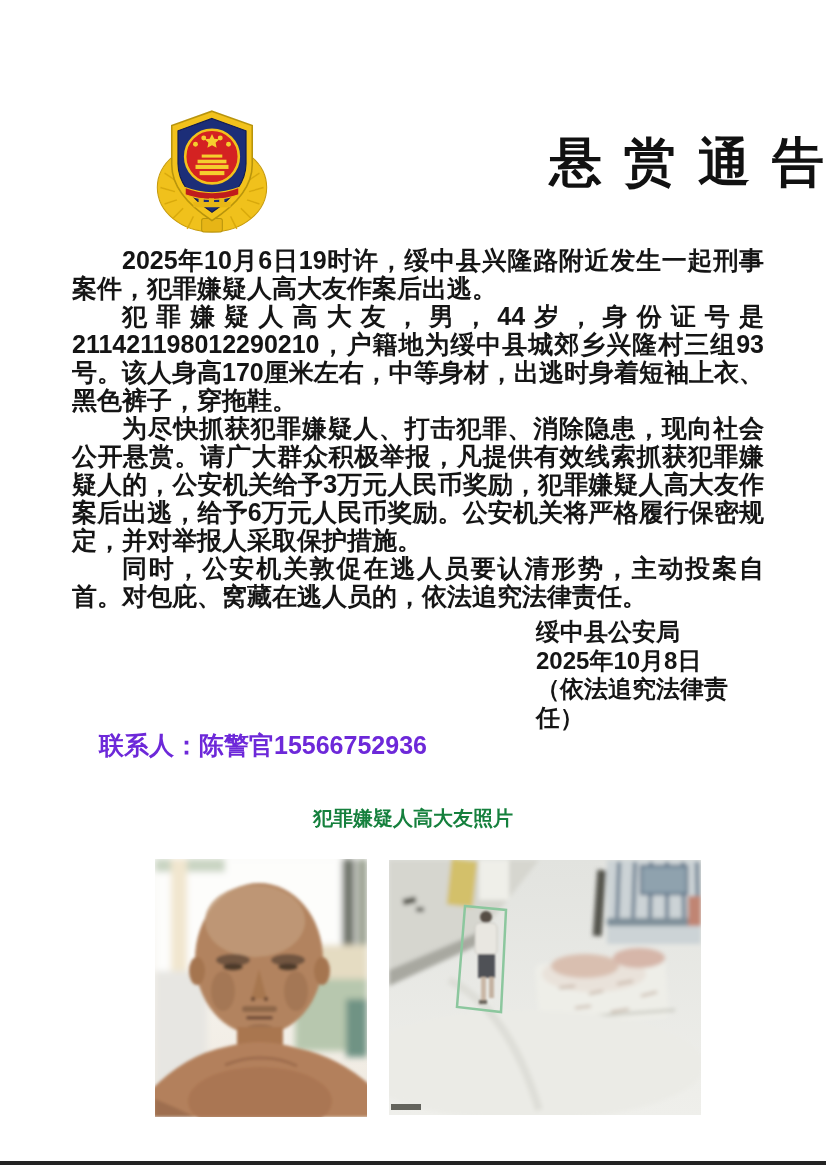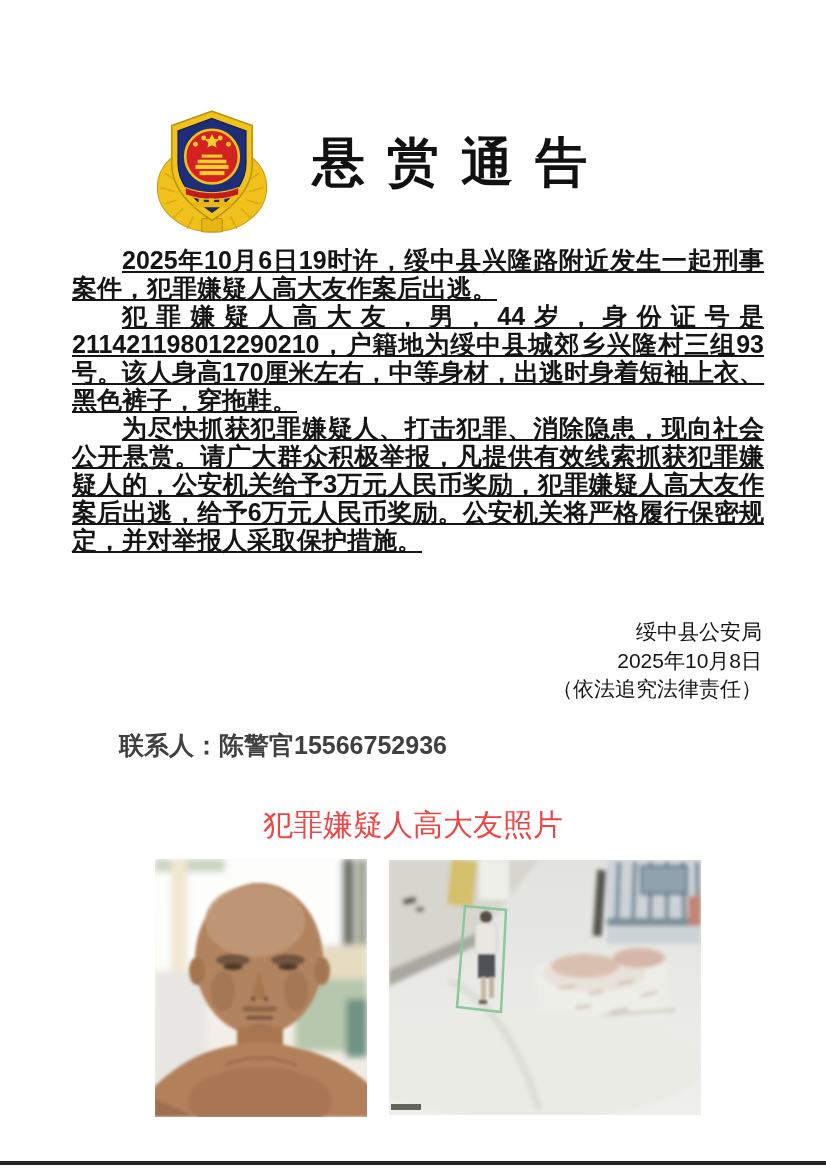--- a/index.html
+++ b/index.html
@@ -2,42 +2,42 @@
 <html><head>
 <meta charset="utf-8">
 <style>
   html,body{margin:0;padding:0;background:#ffffff;}
   .page{
     position:relative;width:826px;height:1169px;background:#ffffff;overflow:hidden;
     font-family:"Liberation Sans","DejaVu Sans",sans-serif;color:#1a1a1a;
   }
   .badge{position:absolute;left:156px;top:105px;width:112px;height:130px;}
   .title{
-    position:absolute;left:0;top:128px;width:826px;text-align:center;
+    position:absolute;left:0;top:128px;width:826px;text-align:right;
     padding-left:76px;box-sizing:border-box;
     font-family:"DejaVu Serif","Liberation Serif",serif;
     font-size:52px;font-weight:700;letter-spacing:2px;color:#111;white-space:nowrap;
   }
   .body-text{
     position:absolute;left:72px;top:246px;width:692px;
     font-size:25px;line-height:28px;font-weight:600;text-align:justify;color:#151515;
   }
-  .body-text p{margin:0;text-indent:2em;text-decoration:underline;}
+  .body-text p{margin:0;text-indent:2em;}
   .signature{
-    position:absolute;left:536px;top:618px;width:226px;text-align:right;
-    font-size:21px;line-height:28.5px;font-weight:400;color:#151515;
+    position:absolute;left:536px;top:618px;width:226px;text-align:left;
+    font-size:24px;line-height:28.5px;font-weight:700;color:#151515;
   }
   .contact{
     position:absolute;left:99px;top:731px;
-    font-size:25px;line-height:29px;font-weight:600;color:#404040;margin-left:20px;
+    font-size:25px;line-height:29px;font-weight:600;color:#6d28d9;
   }
   .contact .row2{padding-left:92px;}
   .photos-caption{
     position:absolute;left:0;top:805px;width:826px;text-align:center;
-    font-size:30px;font-weight:400;color:#ef4444;
+    font-size:20px;font-weight:700;color:#15803d;
   }
   .photo{position:absolute;display:block;}
   .photo-left{left:155px;top:859px;width:212px;height:258px;}
   .photo-right{left:389px;top:860px;width:312px;height:255px;}
   .bottom-divider{position:absolute;left:0;top:1161px;width:826px;height:4px;background:#232323;}
 </style>
 </head>
 <body>
 
 <div class="page">
@@ -95,20 +95,21 @@
       </g>
     </svg>
   </div>
 
   <div class="title">悬 赏 通 告</div>
 
   <div class="body-text">
     <p>2025年10月6日19时许，绥中县兴隆路附近发生一起刑事案件，犯罪嫌疑人高大友作案后出逃。</p>
     <p>犯罪嫌疑人高大友，男，44岁，身份证号是211421198012290210，户籍地为绥中县城郊乡兴隆村三组93号。该人身高170厘米左右，中等身材，出逃时身着短袖上衣、黑色裤子，穿拖鞋。</p>
     <p>为尽快抓获犯罪嫌疑人、打击犯罪、消除隐患，现向社会公开悬赏。请广大群众积极举报，凡提供有效线索抓获犯罪嫌疑人的，公安机关给予3万元人民币奖励，犯罪嫌疑人高大友作案后出逃，给予6万元人民币奖励。公安机关将严格履行保密规定，并对举报人采取保护措施。</p>
+    <p>同时，公安机关敦促在逃人员要认清形势，主动投案自首。对包庇、窝藏在逃人员的，依法追究法律责任。</p>
   </div>
 
   <div class="signature">
     <div>绥中县公安局</div>
     <div>2025年10月8日</div>
     <div>（依法追究法律责任）</div>
   </div>
 
   <div class="contact">
     <div class="row1">

